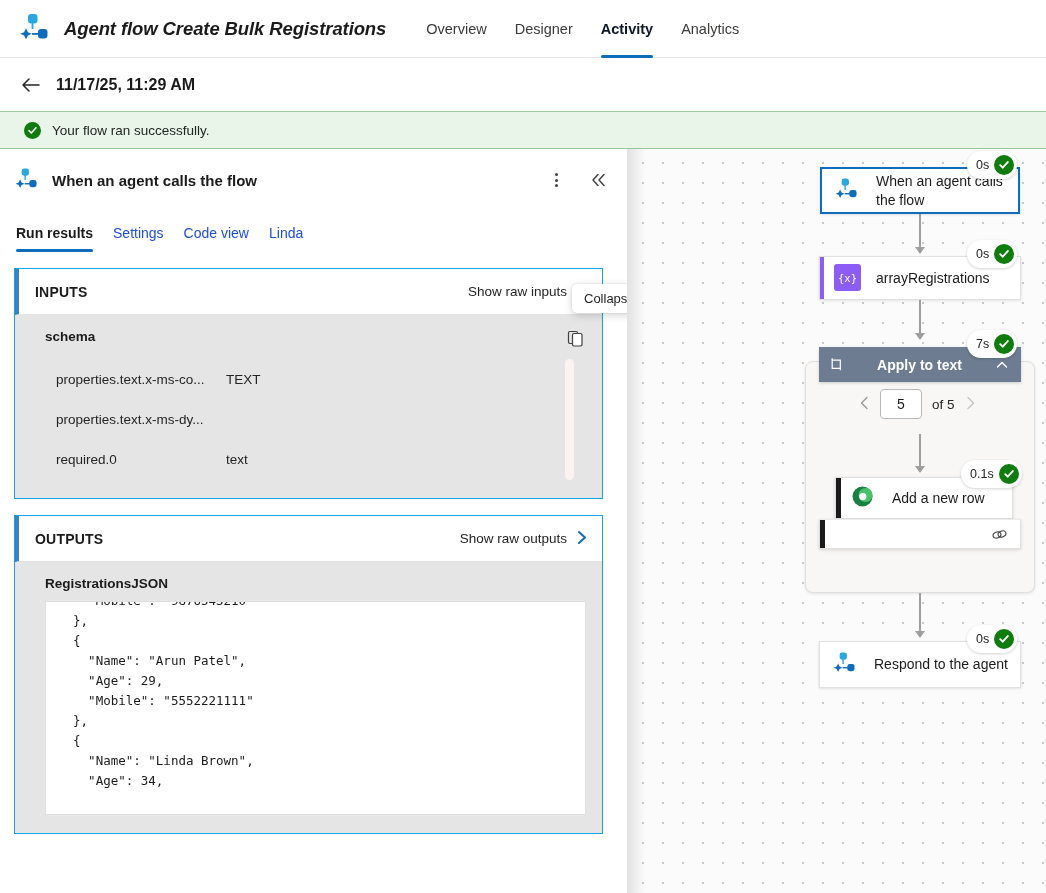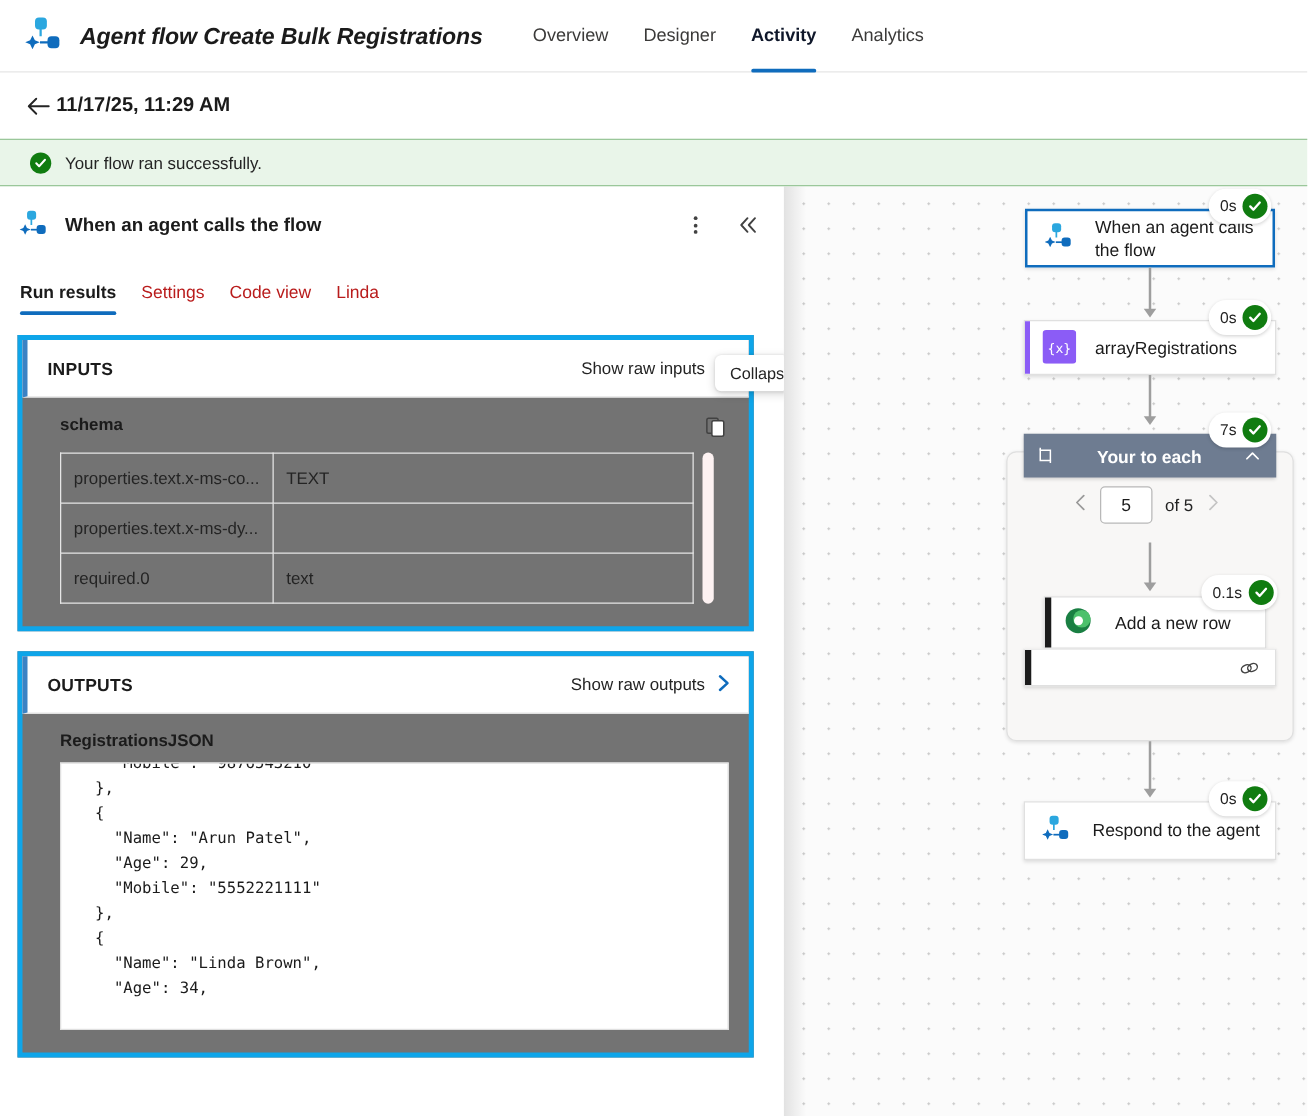--- a/index.html
+++ b/index.html
@@ -31,21 +31,21 @@
     white-space:nowrap;
   }
   .navtab.active{ color:#0f172a; font-weight:bold; }
   .navtab.active::after{
     content:""; position:absolute; left:14px; right:14px; bottom:0;
     height:3px; background:#0f6cbd; border-radius:2px;
   }
 
   
   .runheader{
-    height:53px; display:flex; align-items:center; gap:5px;
+    height:53px; display:flex; align-items:center; gap:16px;
     padding-left:20px; background:#fff;
   }
   .back-arrow{
     width:20px; height:20px; cursor:pointer; display:flex;
     align-items:center; justify-content:center; color:#242424;
   }
   .run-time{ font-size:16px; font-weight:bold; color:#1b1b1b; }
 
   
   .statusbar{
@@ -85,33 +85,33 @@
     position:absolute; left:572px; top:135px;
     background:#fff; border-radius:5px; padding:7px 12px;
     font-size:13px; color:#242424; white-space:nowrap;
     box-shadow:0 2px 8px rgba(0,0,0,0.18), 0 0 2px rgba(0,0,0,0.12);
     z-index:20;
   }
 
   
   .subtabs{ display:flex; gap:0; padding:0 14px; margin-top:6px; }
   .subtab{
-    font-size:14px; color:#b91c1c; padding:8px 10px 11px 10px;
+    font-size:14px; color:#1d4ed8; padding:8px 10px 11px 10px;
     cursor:pointer; position:relative; white-space:nowrap;
   }
   .subtab:first-child{ padding-left:2px; }
   .subtab.active{ color:#1b1b1b; font-weight:bold; }
   .subtab.active::after{
     content:""; position:absolute; left:2px; right:10px; bottom:0;
     height:3px; background:#0f6cbd; border-radius:2px;
   }
 
   
   .sec-card{
-    margin:16px 24px 1px 14px; border:4px solid #0ea5e9; background:#737373;
+    margin:16px 24px 1px 14px; border:1px solid #0ea5e9; background:#e5e5e5;
   }
   .sec-head{
     height:46px; display:flex; align-items:center; justify-content:space-between;
     border-left:4px solid #3b82c4; padding:0 14px 0 16px; background:#fff;
     border-bottom:1px solid #e3e3e3;
   }
   .sec-title{ font-size:14px; font-weight:bold; color:#1b1b1b; letter-spacing:.2px;}
   .raw-link{
     display:flex; align-items:center; gap:9px; cursor:pointer;
     font-size:13.5px; color:#242424;
@@ -417,21 +417,21 @@
     <div class="arrow-head" style="left:288px; top:184px;"></div>
 
     <div class="scope" style="left:178px; top:212px; width:230px; height:232px;"></div>
     <div class="scope-head" style="left:192px; top:198px; width:202px; height:35px;">
       <span style="margin-left:10px; display:flex;">
         <svg width="15" height="15" viewBox="0 0 15 15">
           <path d="M3.2 3.2 H11.3 V11.3 H3.2 Z" stroke="#fff" stroke-width="1.2" fill="none"></path>
           <path d="M3.2 1.2 V3.2 M11.3 11.3 V13.3" stroke="#fff" stroke-width="1.2"></path>
         </svg>
       </span>
-      <span class="scope-title">Your to each</span>
+      <span class="scope-title">Apply to text</span>
       <span style="margin-right:12px; display:flex;">
         <svg width="14" height="14" viewBox="0 0 14 14">
             <path d="M2.5 9 L7 4.5 L11.5 9" stroke="#fff" stroke-width="1.4" fill="none" stroke-linecap="round" stroke-linejoin="round"></path>
           </svg>
       </span>
     </div>
     <div class="badge" style="left:340px; top:181px;">
       <span>7s</span>
       <span class="check-circle">
         <svg width="12" height="12" viewBox="0 0 11 11">

